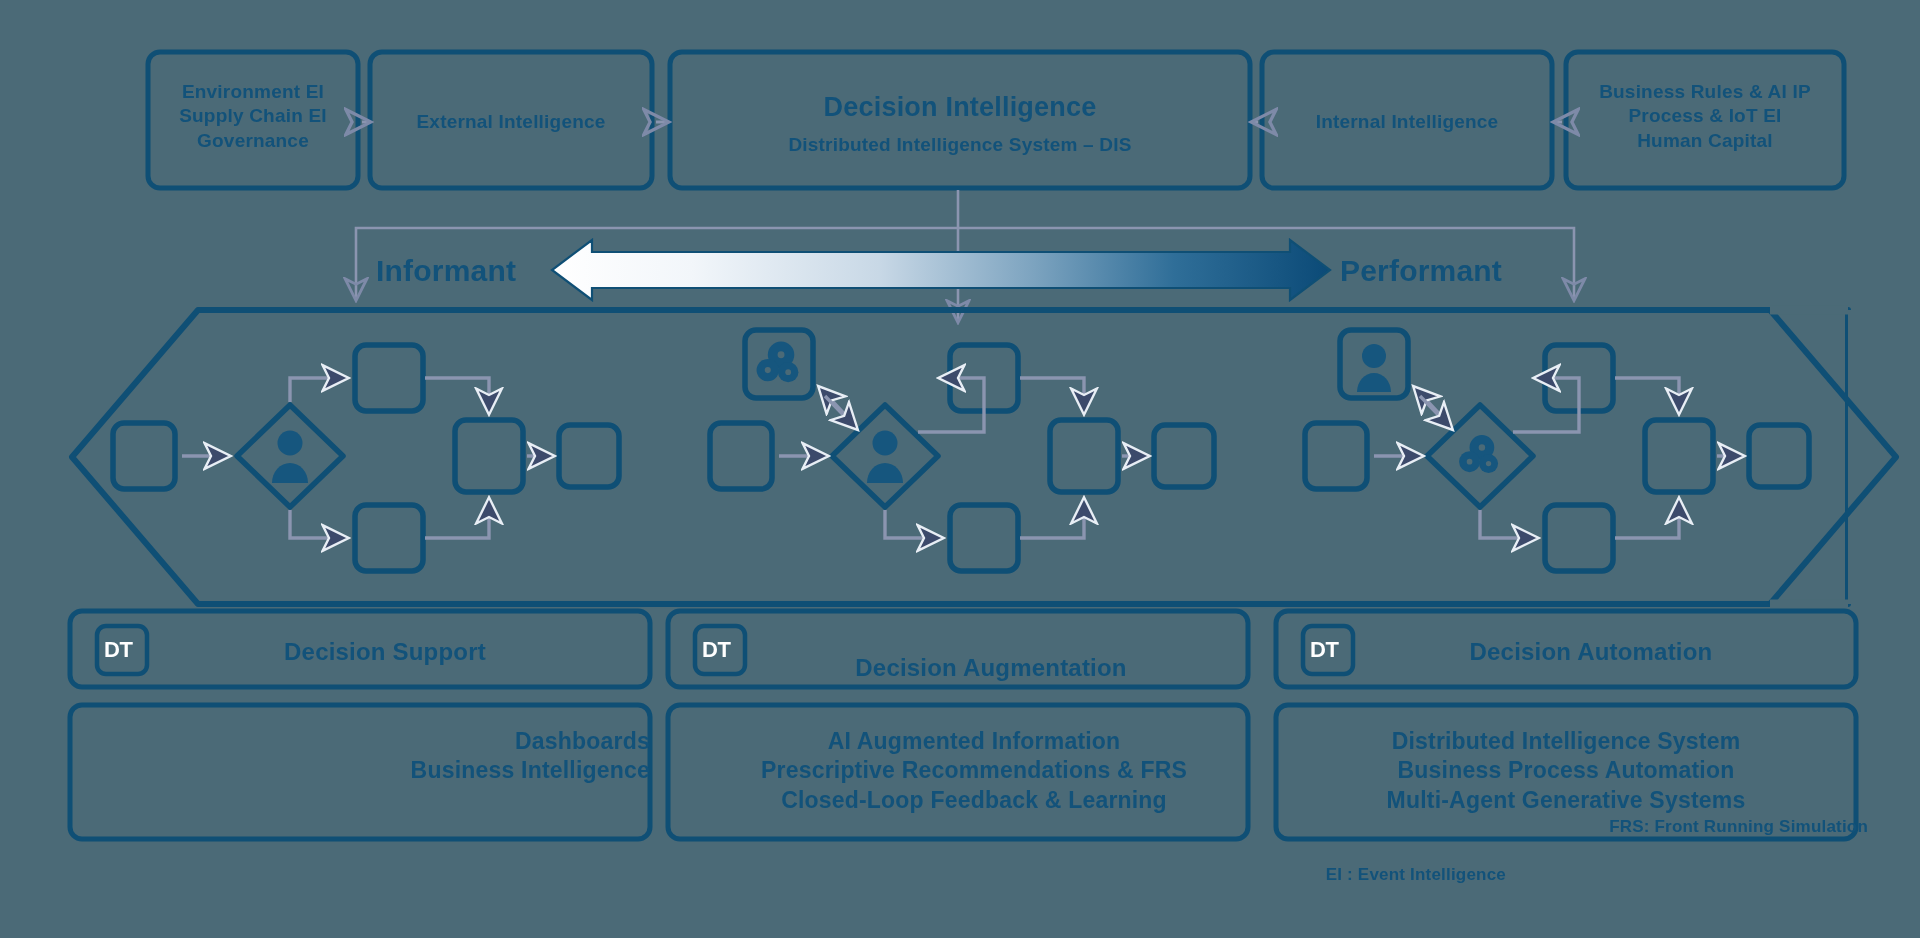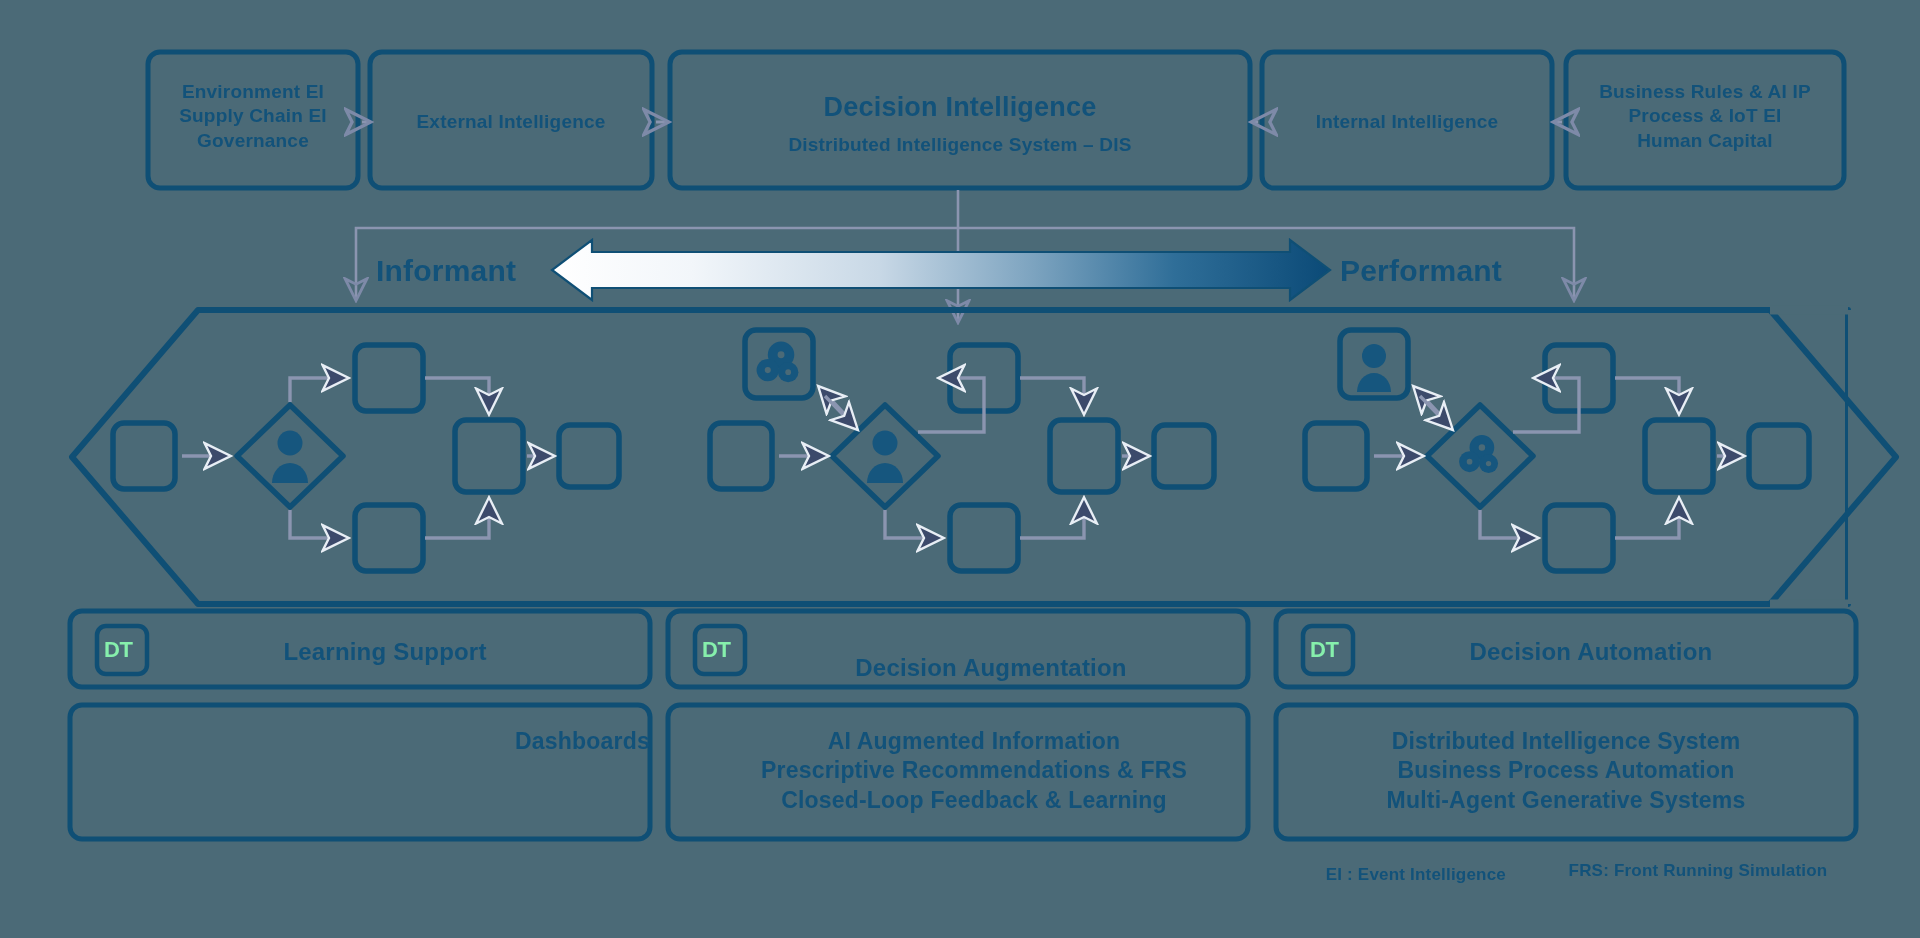--- a/index.html
+++ b/index.html
@@ -16,21 +16,21 @@
   
   .txt{position:absolute;color:#12527a;font-weight:bold;text-align:center;line-height:1.28;letter-spacing:.2px;}
   .t-src{font-size:19px;}
   .t-chan{font-size:19px;}
   .t-di-title{font-size:27px;}
   .t-di-sub{font-size:19px;}
   .t-end{font-size:30px;}
   .t-dt-title{font-size:24px;}
   .t-detail{font-size:23px;}
   .t-legend{font-size:17px;}
-  .dtlabel{position:absolute;color:#86efac;font-weight:bold;font-size:22px;letter-spacing:-.5px;}
+  .dtlabel{position:absolute;color:#ffffff;font-weight:bold;font-size:22px;letter-spacing:-.5px;}
 </style>
 </head>
 <body>
 
 <div id="stage">
 
 <svg id="canvas" viewBox="0 0 1920 938">
   <defs>
     <linearGradient id="spec" x1="0" y1="0" x2="1" y2="0">
       <stop offset="0%" stop-color="#ffffff"></stop>
@@ -198,40 +198,41 @@
 <div class="txt t-src" style="left:1566px;top:80px;width:278px;">
   <div>Business Rules &amp; AI IP</div>
   <div>Process &amp; IoT EI</div>
   <div>Human Capital</div>
 </div>
 
 <div class="txt t-end" style="left:376px;top:252px;width:180px;text-align:left;">Informant</div>
 <div class="txt t-end" style="left:1340px;top:252px;width:230px;text-align:left;">Performant</div>
 
 <div class="dtlabel" style="left:104px;top:637px;">DT</div>
-<div class="txt t-dt-title" style="left:150px;top:637px;width:470px;">Learning Support</div>
+<div class="txt t-dt-title" style="left:150px;top:637px;width:470px;">Decision Support</div>
 
 <div class="dtlabel" style="left:702px;top:637px;">DT</div>
 <div class="txt t-dt-title" style="left:756px;top:637px;width:470px;margin-top:16px;">Decision Augmentation</div>
 
 <div class="dtlabel" style="left:1310px;top:637px;">DT</div>
 <div class="txt t-dt-title" style="left:1356px;top:637px;width:470px;">Decision Automation</div>
 
 <div class="txt t-detail" style="left:70px;top:727px;width:580px;text-align:right;">
   <div>Dashboards</div>
+  <div>Business Intelligence</div>
 </div>
 
 <div class="txt t-detail" style="left:684px;top:727px;width:580px;">
   <div>AI Augmented Information</div>
   <div>Prescriptive Recommendations &amp; FRS</div>
   <div>Closed-Loop Feedback &amp; Learning</div>
 </div>
 
 <div class="txt t-detail" style="left:1276px;top:727px;width:580px;">
   <div>Distributed Intelligence System</div>
   <div>Business Process Automation</div>
   <div>Multi-Agent Generative Systems</div>
 </div>
 
 <div class="txt t-legend" style="left:1226px;top:864px;width:280px;text-align:right;">EI : Event Intelligence</div>
-<div class="txt t-legend" style="left:1528px;top:860px;width:340px;text-align:center;">FRS: Front Running Simulation</div>
+<div class="txt t-legend" style="left:1528px;top:816px;width:340px;text-align:right;">FRS: Front Running Simulation</div>
 
 </div>
 
 </body></html>

